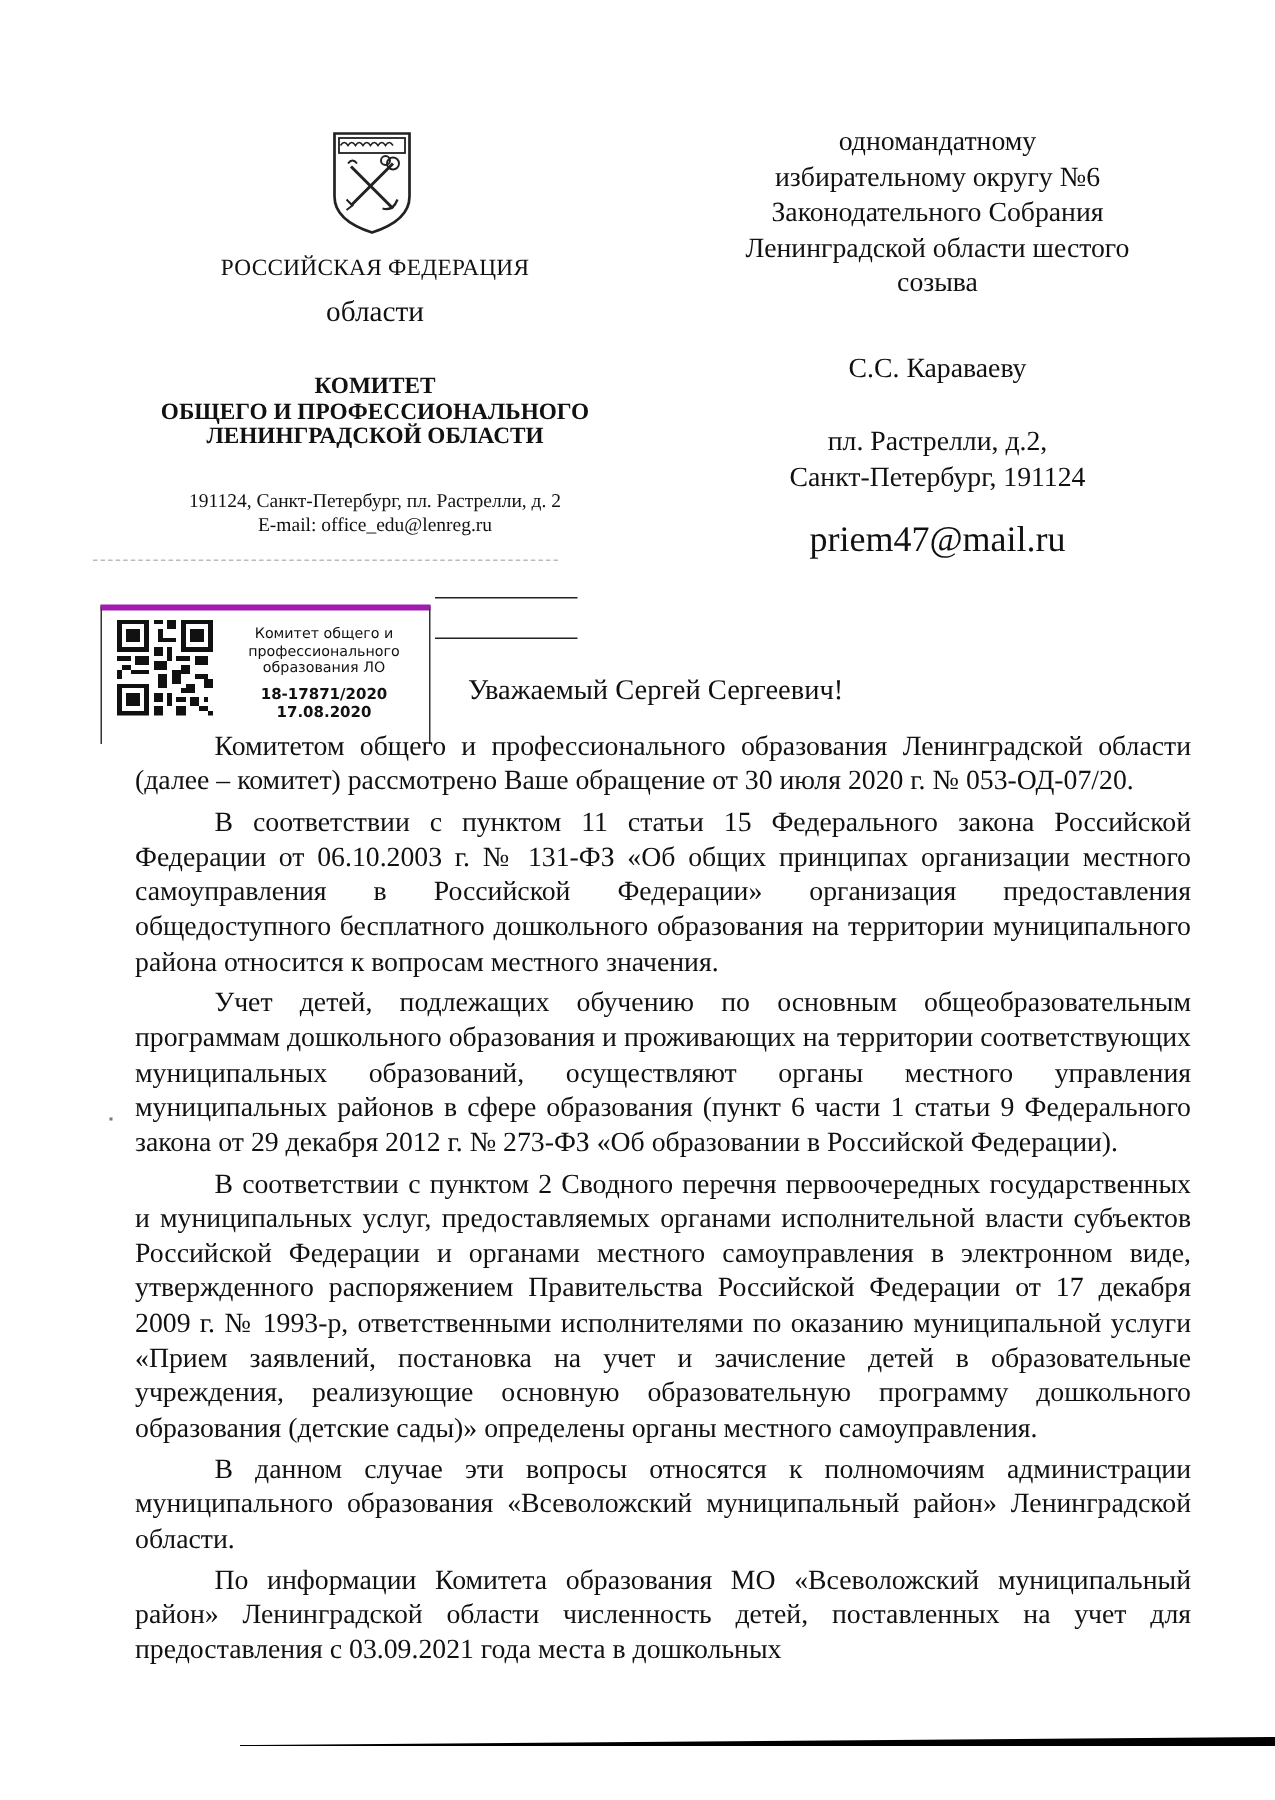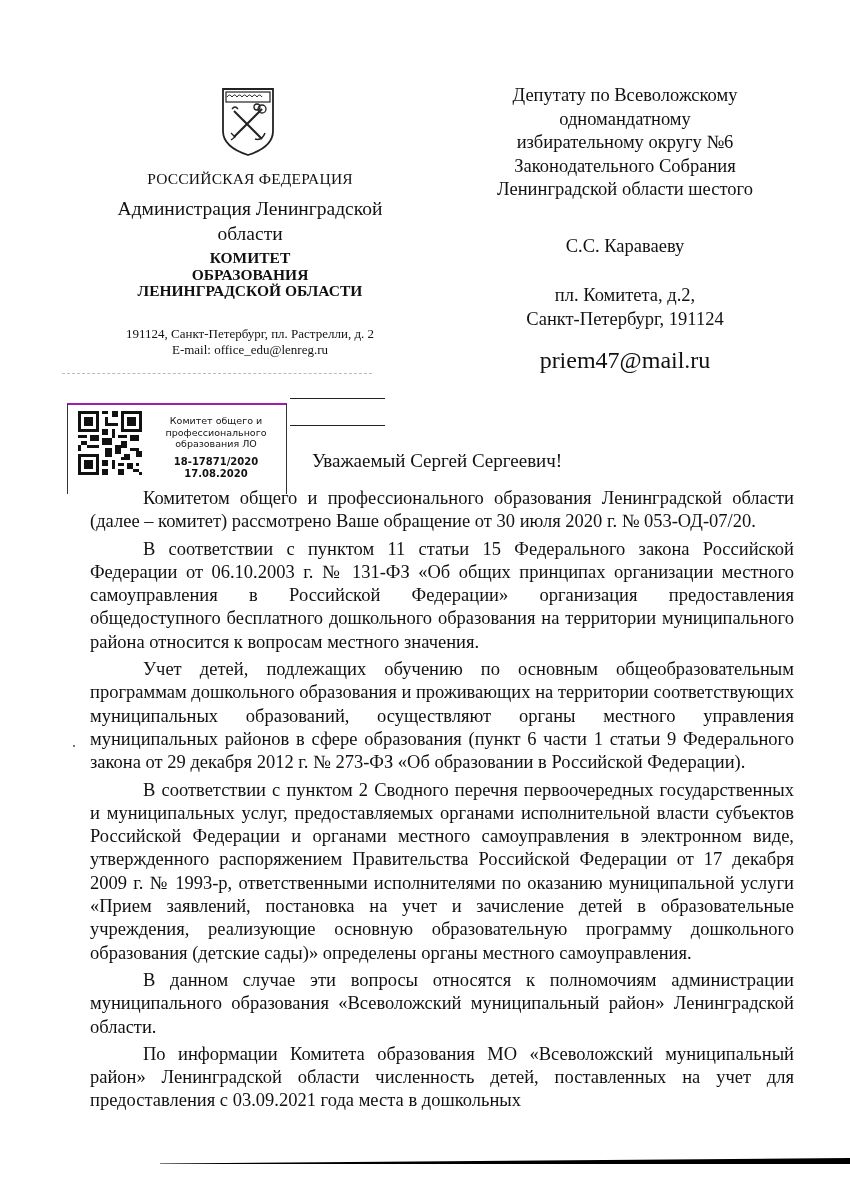--- a/index.html
+++ b/index.html
@@ -18,21 +18,21 @@
     .lh-contacts { left: 90px; top: 326px; width: 320px; font-size: 13px; line-height: 16px; }
     .lh-dashes { left: 62px; top: 373px; width: 310px; height: 1px; border-top: 1px dashed #bbb; }
 
     
     .recipient { left: 470px; top: 84px; width: 310px; font-size: 18.5px; line-height: 23.5px; }
     .recip-name { left: 470px; top: 236px; width: 310px; font-size: 18.5px; }
     .recip-addr { left: 470px; top: 284px; width: 310px; font-size: 18.5px; line-height: 23.5px; }
     .recip-email { left: 470px; top: 347px; width: 310px; font-size: 24px; }
 
     
-    .stamp { left: 67px; top: 403px; width: 218px; height: 89px; border-top: 2px solid #a21caf; border-left: 1px solid #333; border-right: 1px solid #333; }
+    .stamp { left: 67px; top: 403px; width: 218px; height: 89px; border-top: 4px solid #a21caf; border-left: 1px solid #333; border-right: 1px solid #333; }
     .qr { position: absolute; left: 10px; top: 6px; width: 64px; height: 64px; }
     .stamp-text { position: absolute; left: 80px; top: 10px; width: 136px; font-family: "DejaVu Sans", "Liberation Sans", sans-serif; font-size: 9.5px; line-height: 11.5px; text-align: center; }
     .stamp-num { margin-top: 6px; font-weight: bold; font-size: 10px; line-height: 12px; }
     .sig-line1 { left: 290px; top: 398px; width: 95px; border-top: 1px solid #222; }
     .sig-line2 { left: 290px; top: 425px; width: 95px; border-top: 1px solid #222; }
 
     .greeting { left: 312px; top: 450px; font-size: 19px; }
 
     
     .body-text { left: 90px; top: 487px; width: 704px; font-size: 18.5px; line-height: 23.3px; text-align: justify; }
@@ -55,44 +55,43 @@
     <circle cx="43" cy="24" r="4" fill="none" stroke="#222" stroke-width="1.3"></circle>
     <circle cx="38" cy="22" r="3" fill="none" stroke="#222" stroke-width="1.3"></circle>
     <path d="M13 24 q3 -4 6 0" fill="none" stroke="#222" stroke-width="1.3"></path>
     <path d="M36 54 q7 2 10 -6" fill="none" stroke="#222" stroke-width="1.5"></path>
     <path d="M12 48 l4 4 l-4 3" fill="none" stroke="#222" stroke-width="1.3"></path>
   </svg>
 </div>
 
 <div class="abs lh-country center">РОССИЙСКАЯ ФЕДЕРАЦИЯ</div>
 <div class="abs lh-admin center">
-  <div>Администрация Ленинградской</div>
   <div>области</div>
 </div>
 <div class="abs lh-committee center">
   <div>КОМИТЕТ</div>
-  <div>ОБРАЗОВАНИЯ</div>
+  <div>ОБЩЕГО И ПРОФЕССИОНАЛЬНОГО</div>
   <div>ЛЕНИНГРАДСКОЙ ОБЛАСТИ</div>
 </div>
 <div class="abs lh-contacts center">
   <div>191124, Санкт-Петербург, пл. Растрелли, д. 2</div>
   <div>E-mail: office_edu@lenreg.ru</div>
 </div>
 <div class="abs lh-dashes"></div>
 
 <div class="abs recipient center">
-  <div>Депутату по Всеволожскому</div>
   <div>одномандатному</div>
   <div>избирательному округу №6</div>
   <div>Законодательного Собрания</div>
   <div>Ленинградской области шестого</div>
+  <div>созыва</div>
 </div>
 <div class="abs recip-name center">С.С. Караваеву</div>
 <div class="abs recip-addr center">
-  <div>пл. Комитета, д.2,</div>
+  <div>пл. Растрелли, д.2,</div>
   <div>Санкт-Петербург, 191124</div>
 </div>
 <div class="abs recip-email center">priem47@mail.ru</div>
 
 <div class="abs stamp">
   <div class="qr">
     <svg width="64" height="64" viewBox="0 0 21 21" shape-rendering="crispEdges">
       <g fill="#111">
         <rect x="0" y="0" width="7" height="7"></rect>
           <rect x="1" y="1" width="5" height="5" fill="#fff"></rect>

